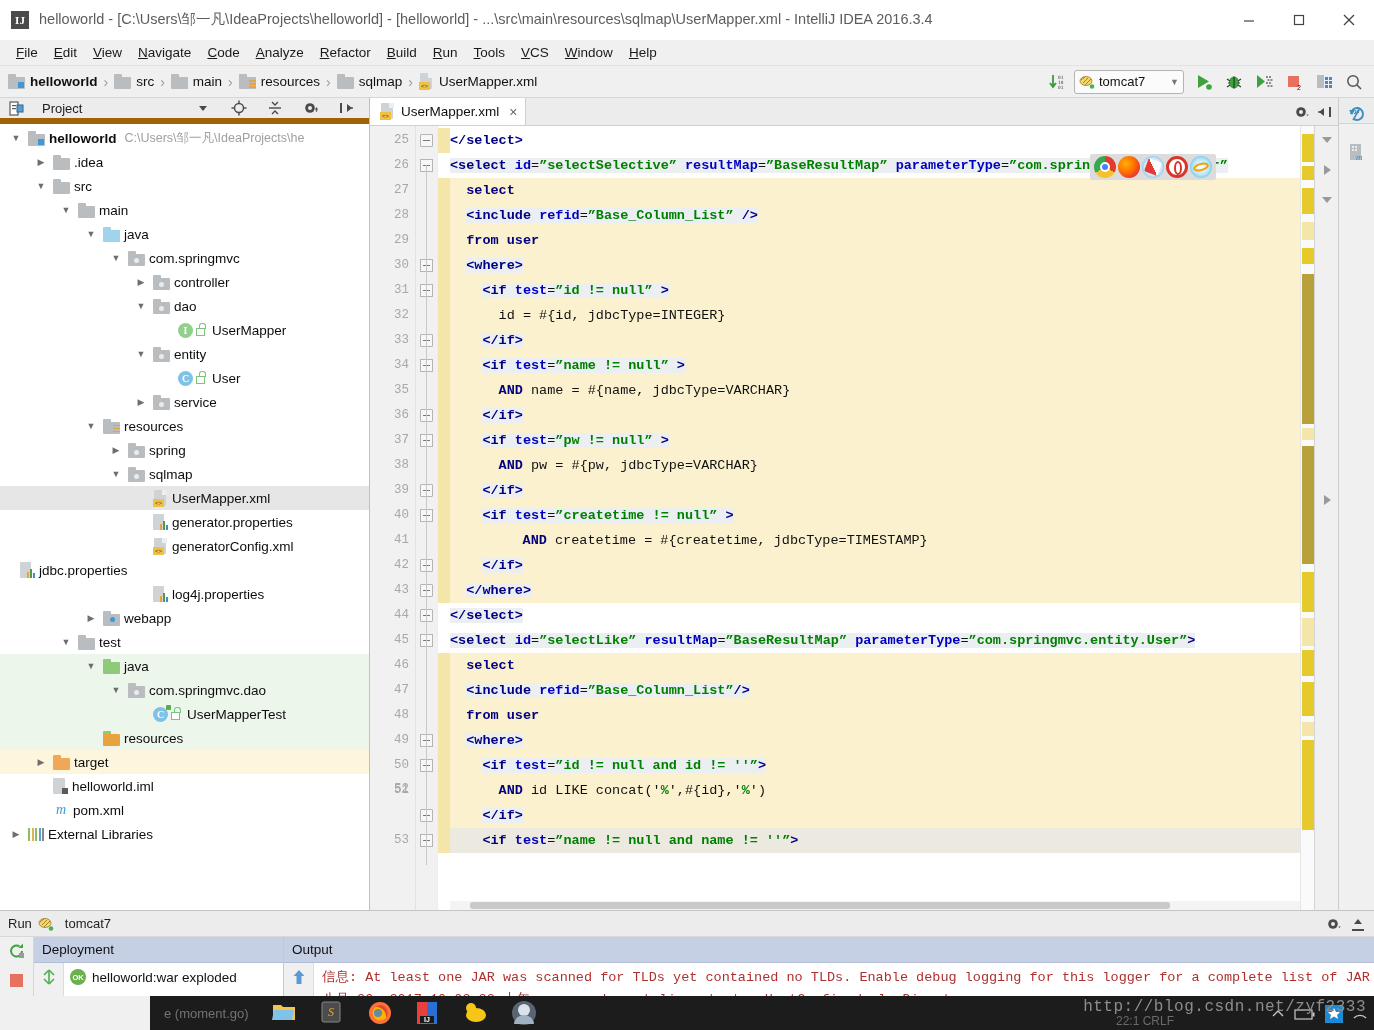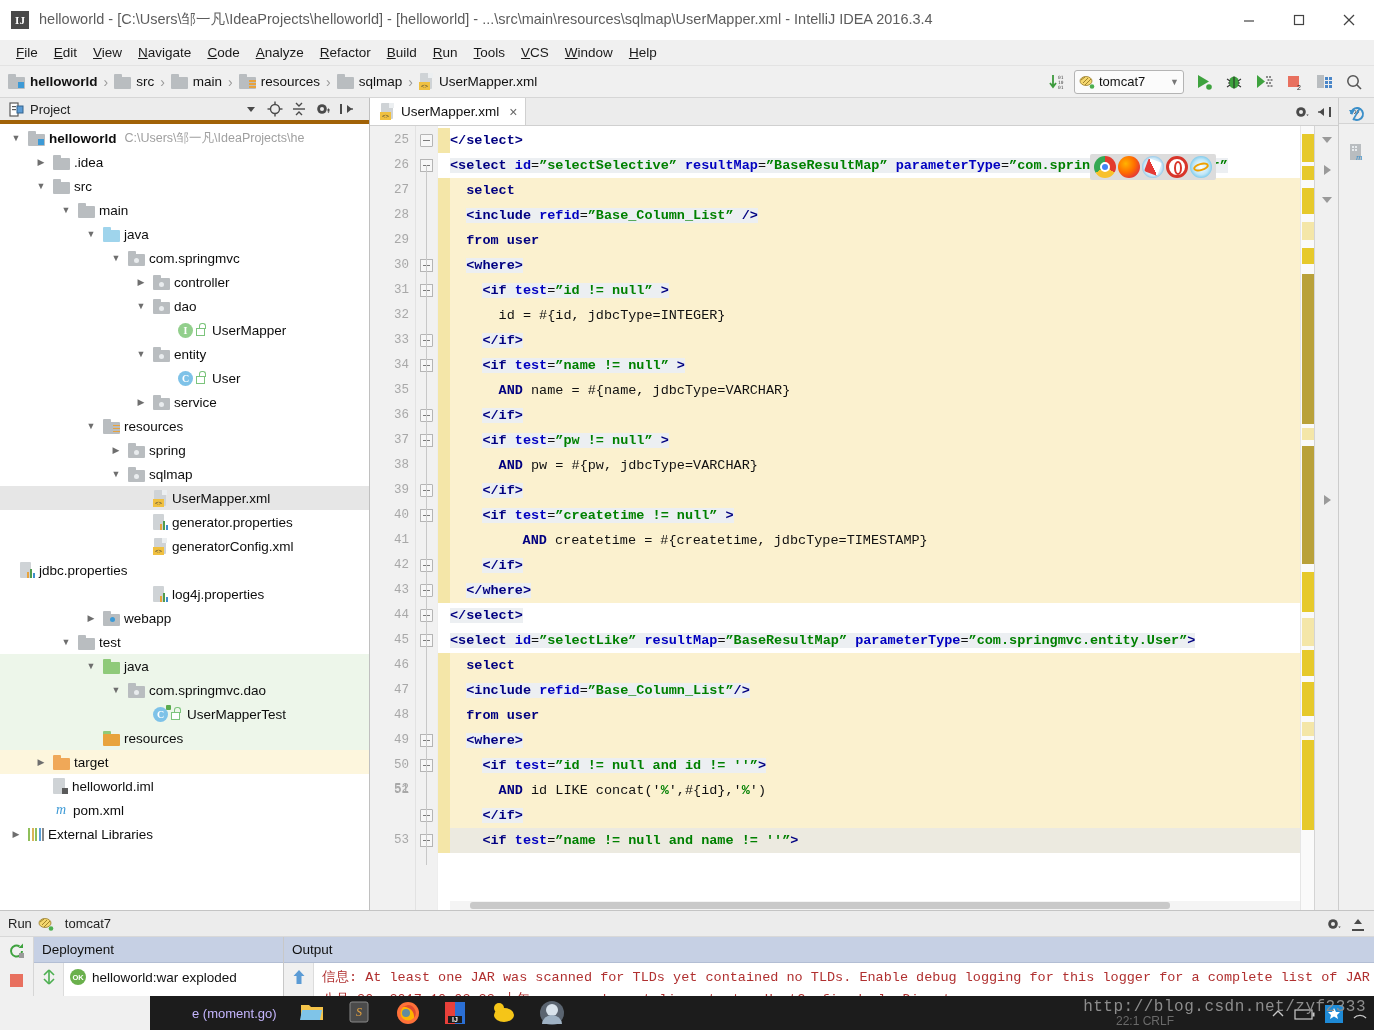--- a/index.html
+++ b/index.html
@@ -132,22 +132,22 @@
     background: #ffffff;
     border-right: 1px solid #c0c0c0;
     min-height: 0;
   }
   .proj-header {
     height: 26px;
     flex: 0 0 26px;
     background: #ececec;
     display: flex; align-items: center;
     padding: 0 12px 0 6px;
-    border-bottom: 4px solid #a16207;
-    gap: 4px;
+    border-bottom: 6px solid #a16207;
+    gap: 16px;
   }
   .proj-title { font-size: 13px; color: #222; }
   .proj-hdr-spacer { flex: 1 1 auto; }
   .hdr-ico { width: 20px; height: 20px; display:flex; align-items:center; justify-content:center; color:#4a4a4a; }
   .tree {
     flex: 1 1 auto;
     overflow: hidden;
     padding-top: 2px;
     position: relative;
   }
@@ -402,21 +402,21 @@
 
   
   .taskbar {
     position:absolute; left:0; bottom:0; width:1374px; height:34px;
     background:#1c1c1c;
     display:flex; align-items:center;
   }
   .tb-fill-left { width:150px; height:34px; background:#f0f0f0;}
   .tb-items { display:flex; align-items:center; gap:22px; padding-left:14px; }
   .tb-app { width:26px; height:26px; position:relative; }
-  .tb-label { color:#c4b5fd; font-size:13px; font-family:"Liberation Sans",sans-serif;margin-left:28px; }
+  .tb-label { color:#737373; font-size:13px; font-family:"Liberation Sans",sans-serif; }
   .watermark {
     position:absolute; right:8px; bottom:14px;
     color:#8d8d8d; font-size:16px;
     font-family:"Liberation Mono", monospace;
     letter-spacing:0.5px;
   }
   .tray { position:absolute; right:6px; bottom:2px; display:flex; align-items:center; gap:8px; }
   .status-ghost { position:absolute; right:200px; bottom:2px; color:#6a6a6a; font-size:12px; font-family:"Liberation Sans",sans-serif;}
 
   

